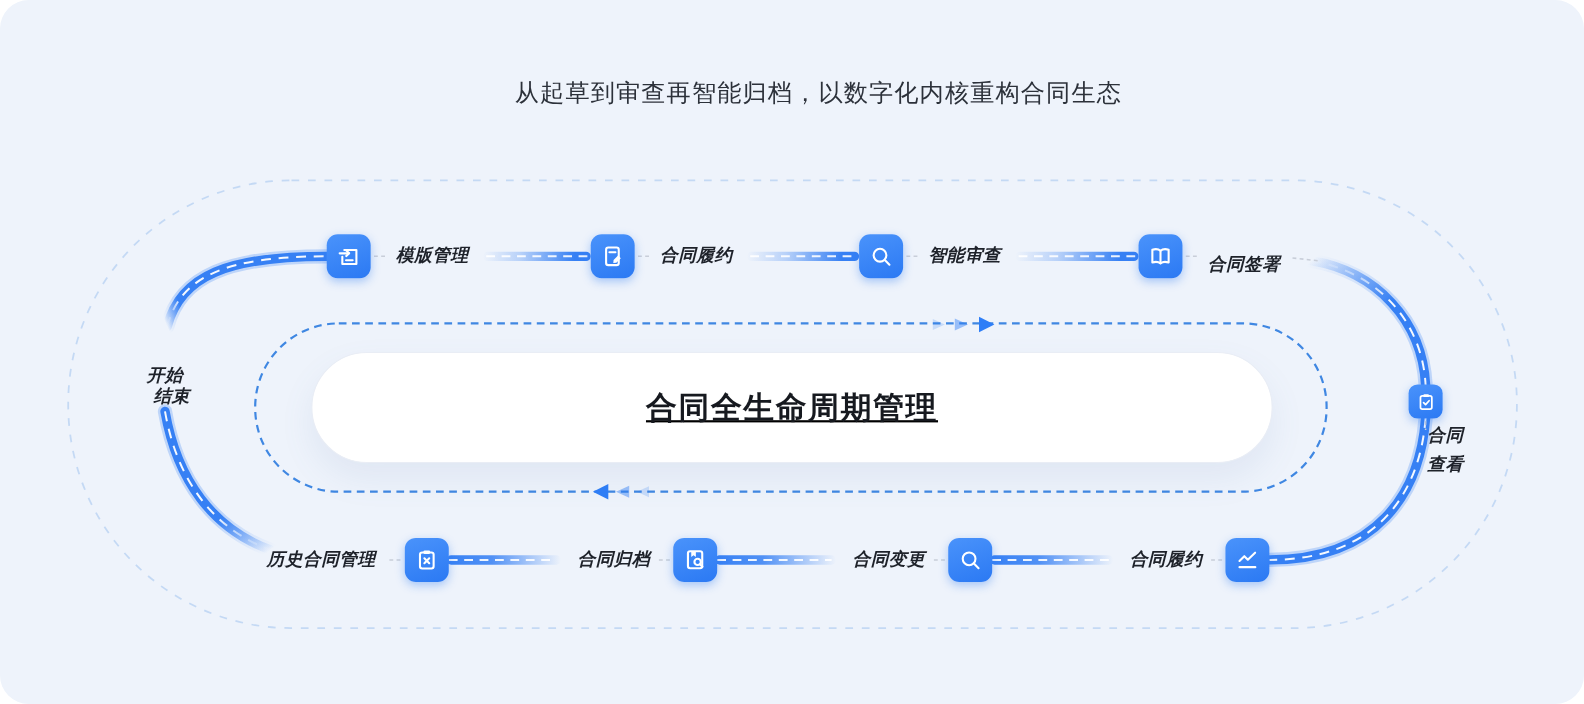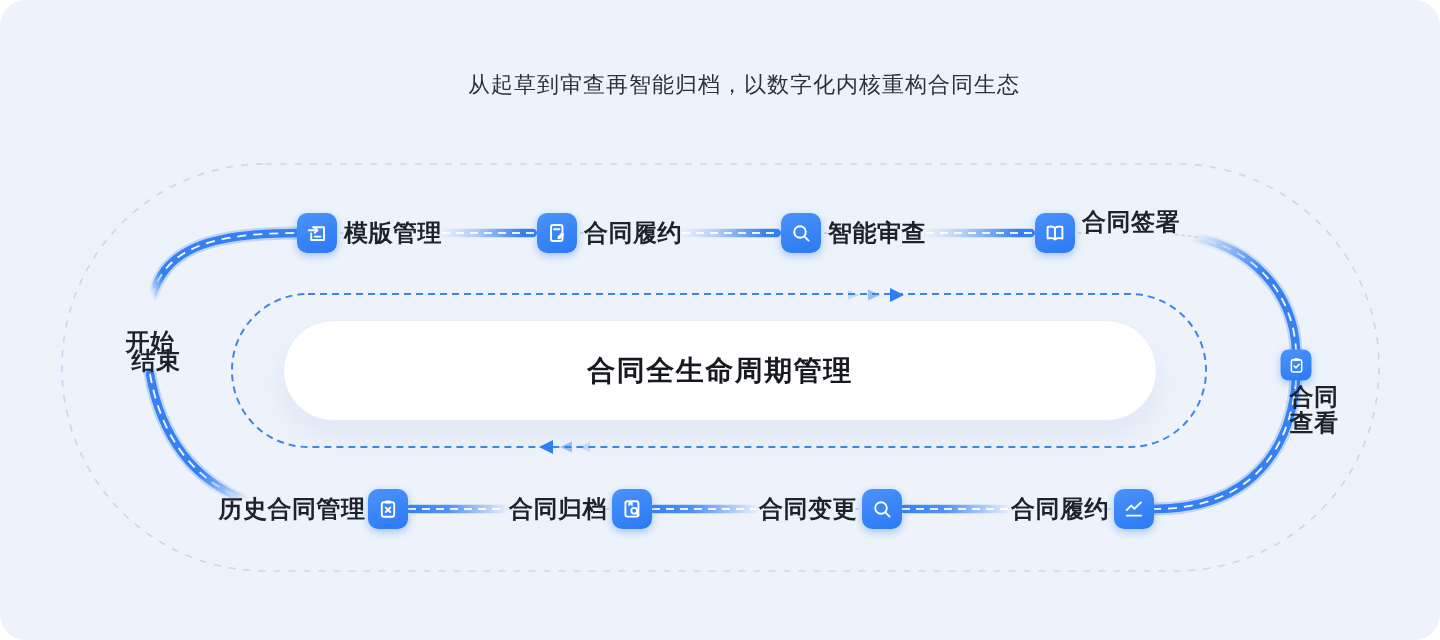--- a/index.html
+++ b/index.html
@@ -26,30 +26,30 @@
   .node-icon svg { width:24px; height:24px; }
   .node-icon.small { width:31px; height:31px; border-radius:8px; }
   .node-icon.small svg { width:20px; height:20px; }
   .node-icon svg path, .node-icon svg rect, .node-icon svg circle {
     fill:none; stroke:#ffffff; stroke-width:1.9; stroke-linecap:round; stroke-linejoin:round;
   }
   .node-icon svg .filled { fill:#ffffff; stroke:none; }
 
   .lbl {
     position:absolute; transform:translate(-50%,-50%);
-    font-size:24px; font-weight:600; color:#1e222a;
-    letter-spacing:.5px; white-space:nowrap;
+    font-size:16px; font-weight:600; color:#1e222a;
+    letter-spacing:.5px; white-space:nowrap;font-style:italic;
   }
   .lbl-stack { text-align:center; line-height:26px; }
 
   .pill {
     position:absolute; left:283px; top:320px; width:874px; height:101px;
     background:#ffffff; border:1px solid #e9edf5; border-radius:52px;
     box-shadow:0 14px 30px rgba(96,125,180,.10);
-    display:flex; align-items:center; justify-content:center;
+    display:flex; align-items:center; justify-content:center;text-decoration:underline;
   }
   .pill span { font-size:28px; font-weight:600; color:#16191f; letter-spacing:1.5px; }
 </style>
 </head>
 <body>
 
 <div class="page">
 
   <div class="headline">
     <div>从起草到审查再智能归档，以数字化内核重构合同生态</div>
@@ -206,21 +206,21 @@
     </svg>
   </div>
   <div class="lbl" style="left:877px; top:233px;">智能审查</div>
 
   <div class="node-icon" style="left:1055px; top:233px;">
     <svg viewBox="0 0 24 24">
       <path d="M12 7 C10.2 5.4 7.2 5.2 4.6 6 V17.6 C7.2 16.8 10.2 17 12 18.4 C13.8 17 16.8 16.8 19.4 17.6 V6 C16.8 5.2 13.8 5.4 12 7 Z"></path>
       <path d="M12 7 V18.2"></path>
     </svg>
   </div>
-  <div class="lbl" style="left:1131px; top:222px;">合同签署</div>
+  <div class="lbl" style="left:1131px; top:241px;">合同签署</div>
 
   <div class="node-icon small" style="left:1296px; top:365px;">
     <svg viewBox="0 0 24 24">
       <rect x="5.8" y="5.2" width="12.4" height="14.6" rx="2"></rect>
       <rect class="filled" x="9" y="3.4" width="6" height="3.2" rx="1"></rect>
       <path d="M9.2 12.6 L11.4 14.8 L15.2 10.6"></path>
     </svg>
   </div>
   <div class="lbl lbl-stack" style="left:1294px; top:410px;margin-left:20px;">
     <div>合同</div>

